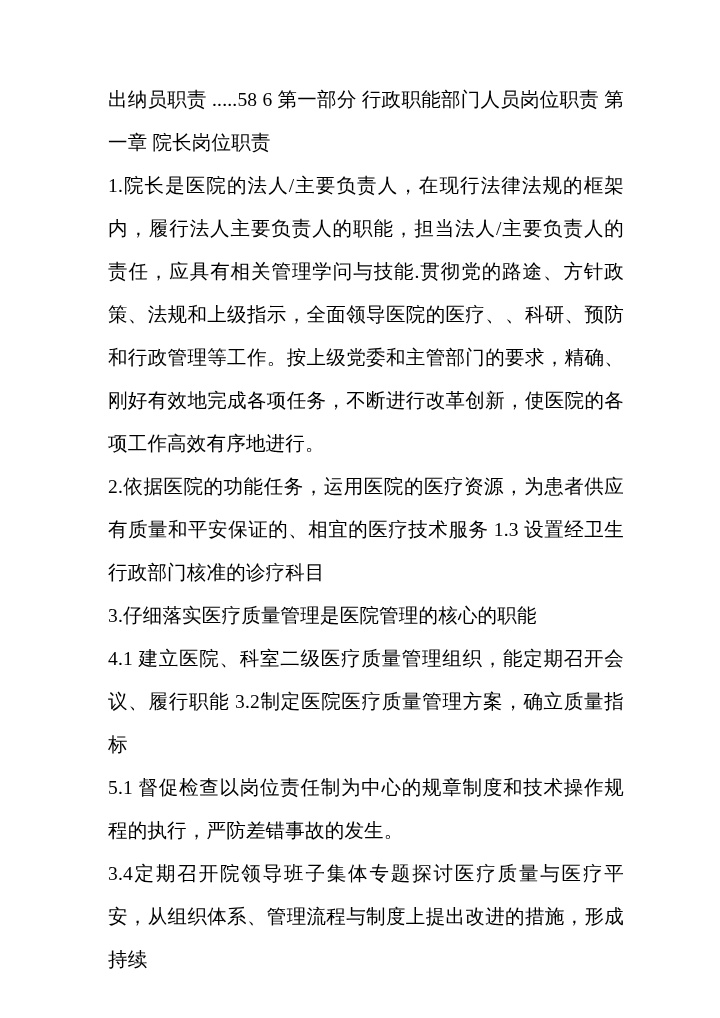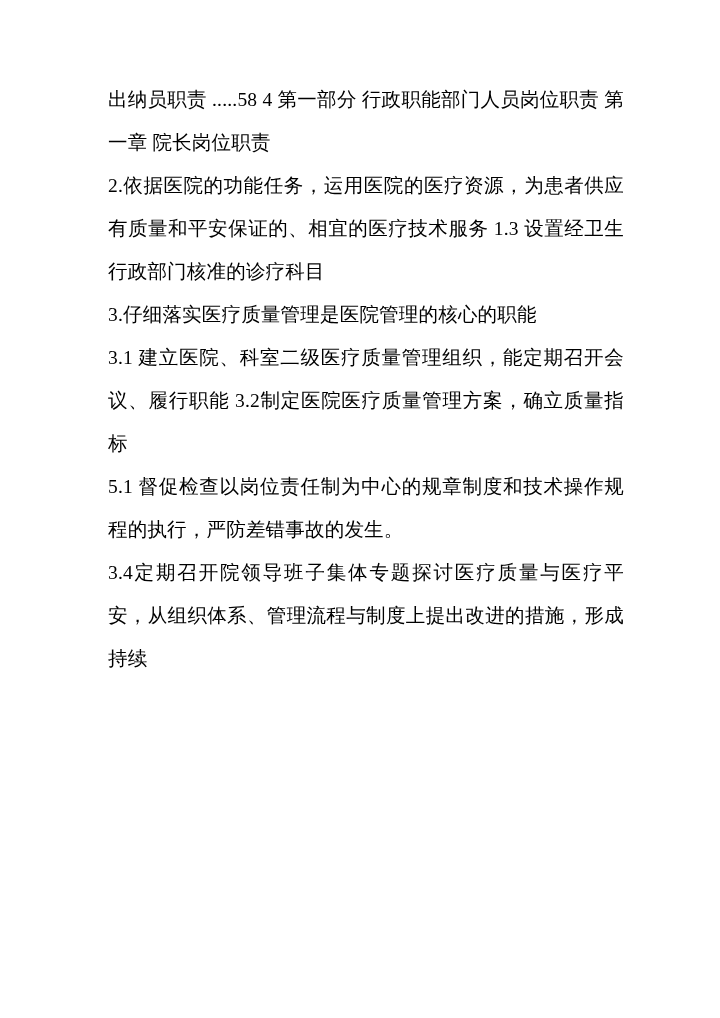--- a/index.html
+++ b/index.html
@@ -37,20 +37,21 @@
   }
   .para + .para {
     margin-top: 0px;
   }
 </style>
 </head>
 <body>
 
 <div class="page">
   <div class="doc-body">
-    <p class="para">出纳员职责 .....58 4 第一部分 行政职能部门人员岗位职责 第一章 院长岗位职责</p>
+    <p class="para">出纳员职责 .....58 6 第一部分 行政职能部门人员岗位职责 第一章 院长岗位职责</p>
+    <p class="para">1.院长是医院的法人/主要负责人，在现行法律法规的框架内，履行法人主要负责人的职能，担当法人/主要负责人的责任，应具有相关管理学问与技能.贯彻党的路途、方针政策、法规和上级指示，全面领导医院的医疗、、科研、预防和行政管理等工作。按上级党委和主管部门的要求，精确、刚好有效地完成各项任务，不断进行改革创新，使医院的各项工作高效有序地进行。</p>
     <p class="para">2.依据医院的功能任务，运用医院的医疗资源，为患者供应有质量和平安保证的、相宜的医疗技术服务 1.3 设置经卫生行政部门核准的诊疗科目</p>
     <p class="para">3.仔细落实医疗质量管理是医院管理的核心的职能</p>
-    <p class="para">3.1 建立医院、科室二级医疗质量管理组织，能定期召开会议、履行职能 3.2制定医院医疗质量管理方案，确立质量指标</p>
+    <p class="para">4.1 建立医院、科室二级医疗质量管理组织，能定期召开会议、履行职能 3.2制定医院医疗质量管理方案，确立质量指标</p>
     <p class="para">5.1 督促检查以岗位责任制为中心的规章制度和技术操作规程的执行，严防差错事故的发生。</p>
     <p class="para">3.4定期召开院领导班子集体专题探讨医疗质量与医疗平安，从组织体系、管理流程与制度上提出改进的措施，形成持续</p>
   </div>
 </div>
 
 </body></html>

